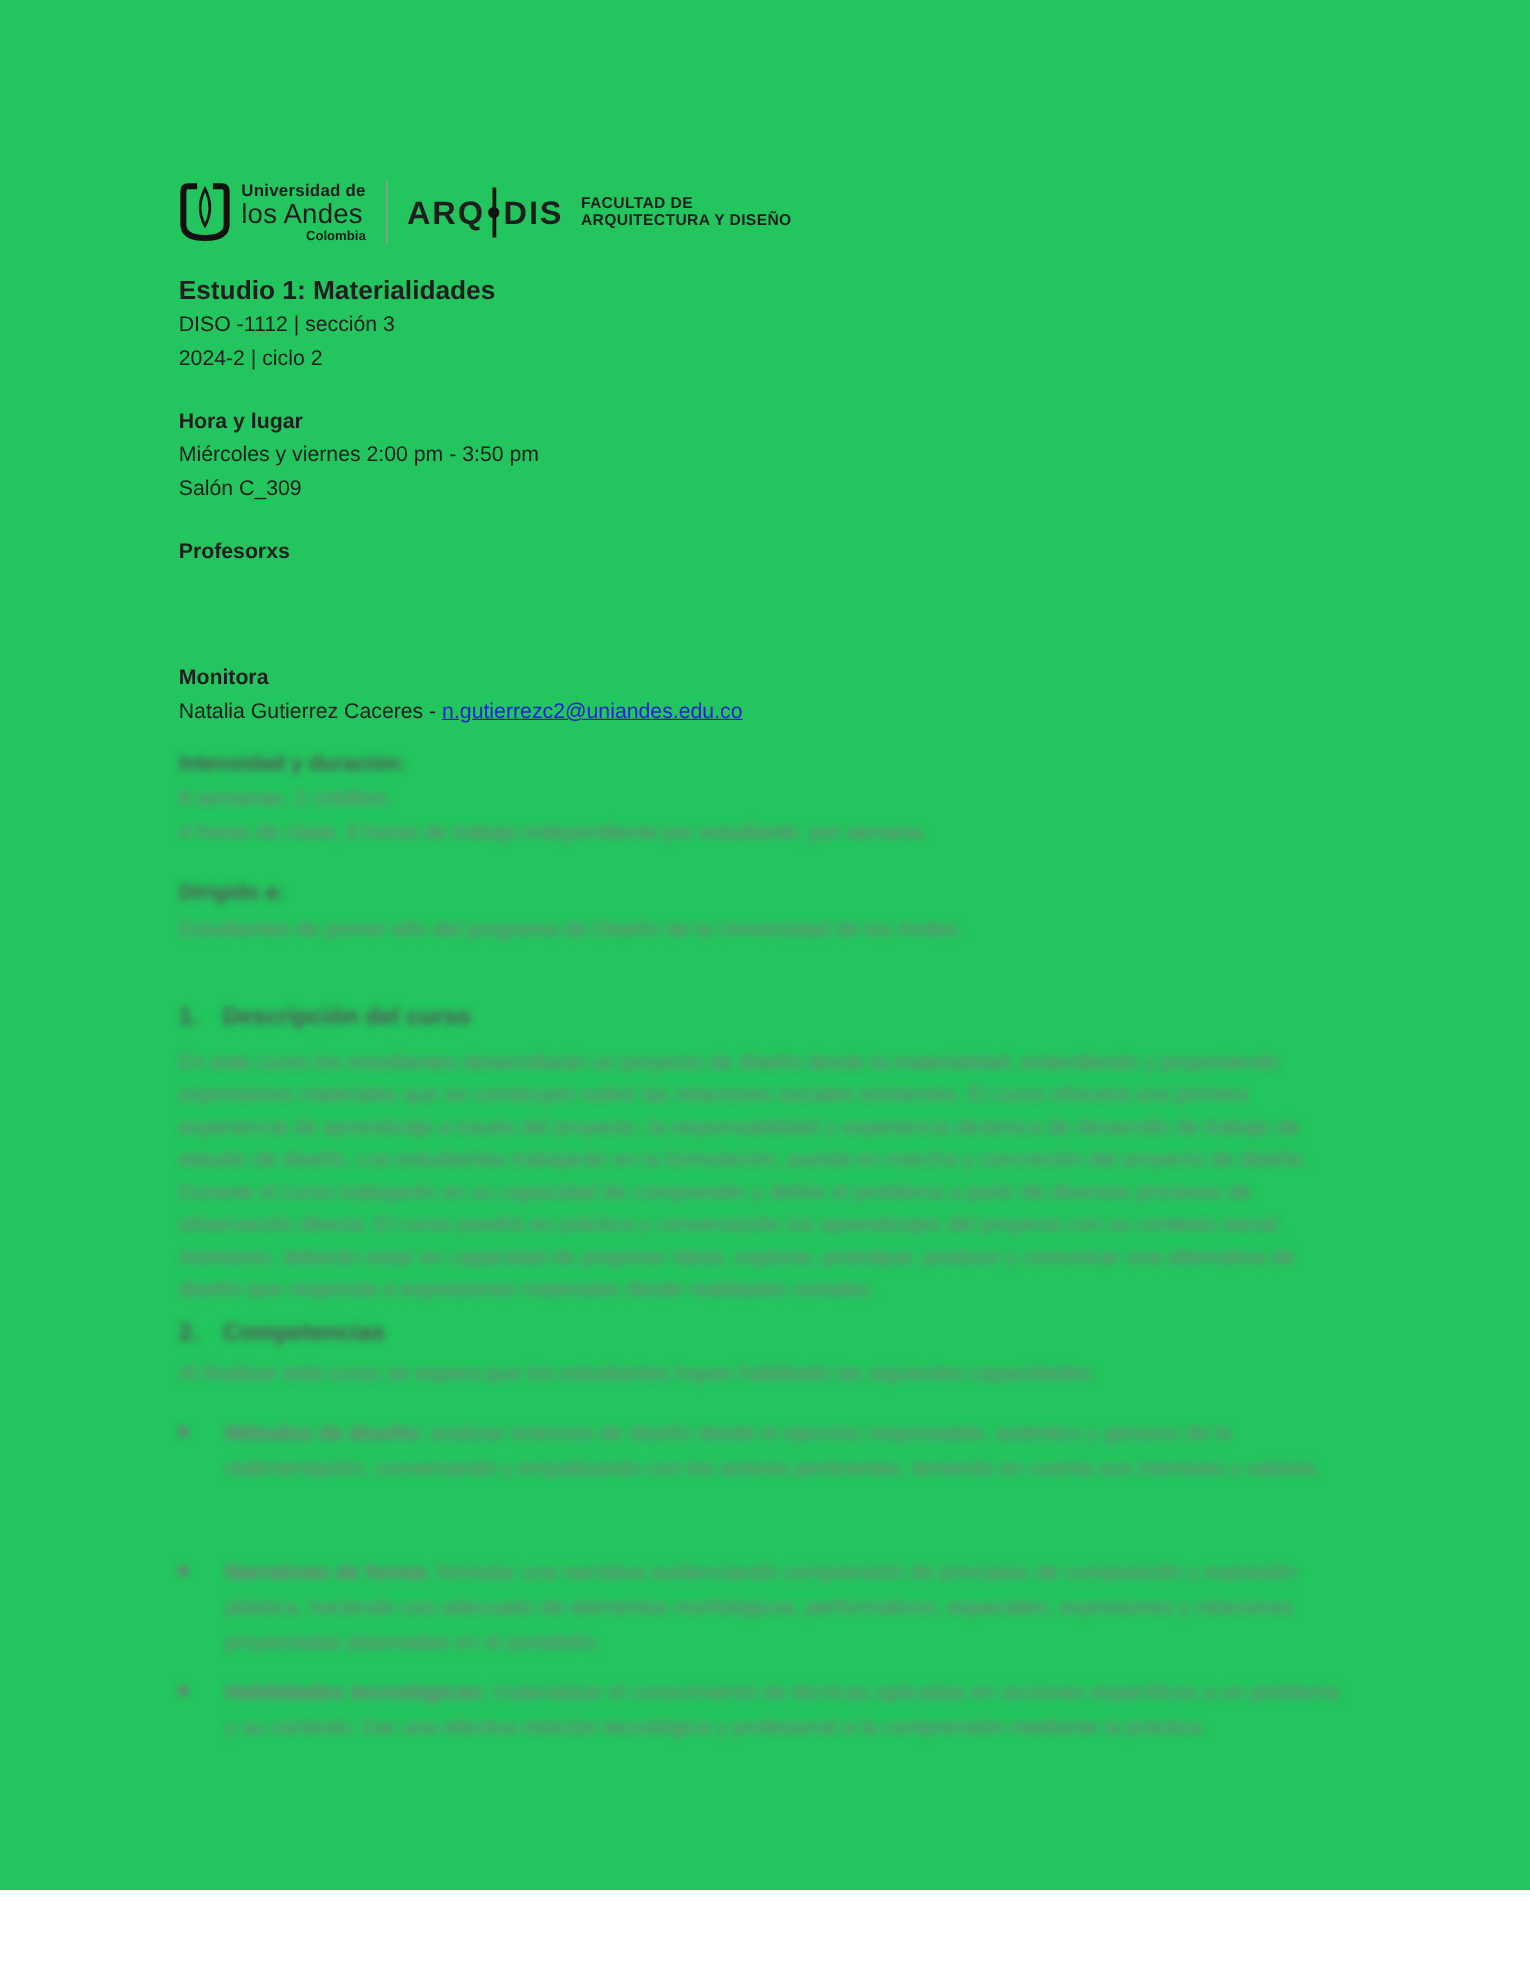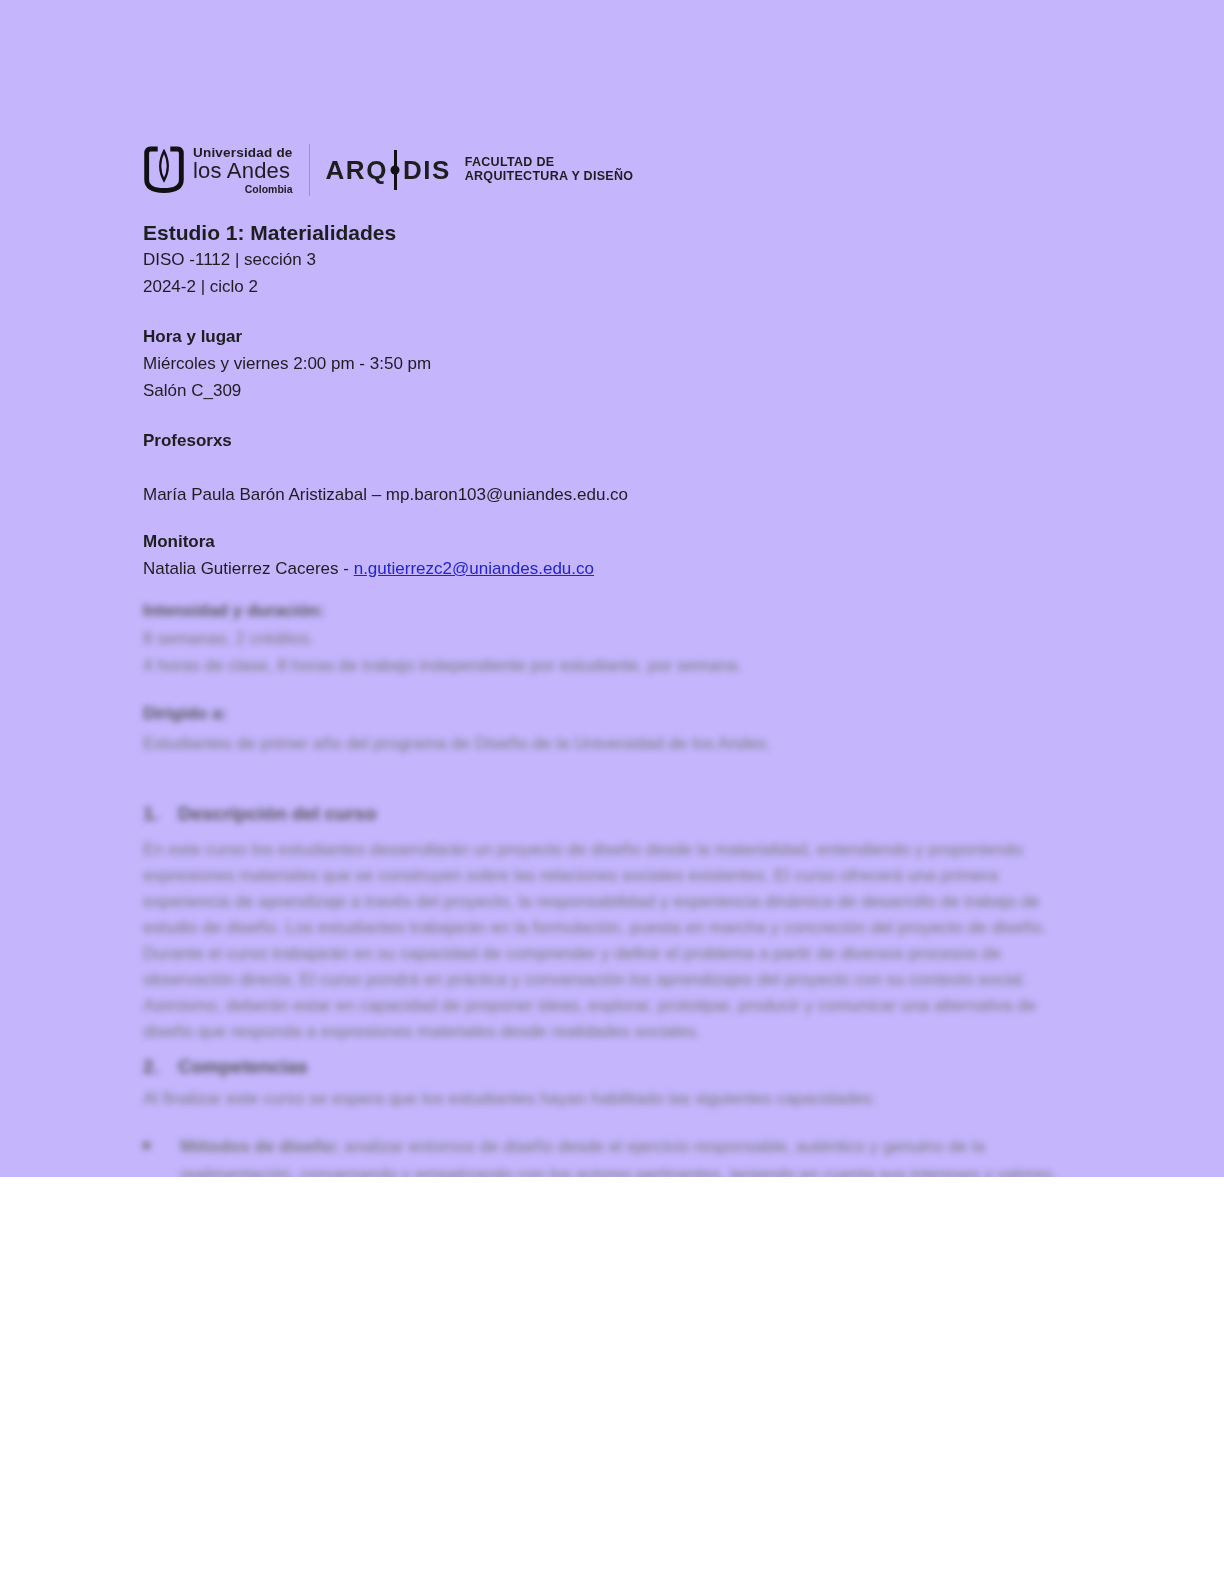--- a/index.html
+++ b/index.html
@@ -1,19 +1,19 @@
 <!DOCTYPE html>
 <html><head>
 <meta charset="utf-8">
 <style>
   html,body { margin:0; padding:0; background:#ffffff; }
   .page {
     position:relative;
-    width:1224px; height:1177px;
-    background:#c4b5fd;
+    width:1224px; height:1512px;
+    background:#22c55e;
     font-family:"Liberation Sans", sans-serif;
     color:#1e1e1e;
     overflow:hidden;
   }
   .abs { position:absolute; left:143px; }
 
   
   .logo-row { top:144px; display:flex; align-items:center; }
   .shield { width:42px; height:50px; flex:0 0 auto; }
   .uni-text { margin-left:8px; line-height:1; }
@@ -98,21 +98,20 @@
 
   <div class="abs t-title title-t">Estudio 1: Materialidades</div>
   <div class="abs t-code body-t">DISO -1112 | sección 3</div>
   <div class="abs t-term body-t">2024-2 | ciclo 2</div>
 
   <div class="abs s-head h-bold">Hora y lugar</div>
   <div class="abs s-time body-t">Miércoles y viernes 2:00 pm - 3:50 pm</div>
   <div class="abs s-room body-t">Salón C_309</div>
 
   <div class="abs p-head h-bold">Profesorxs</div>
-  <div class="abs p-row2 body-t">María Paula Barón Aristizabal  – mp.baron103@uniandes.edu.co</div>
 
   <div class="abs m-head h-bold">Monitora</div>
   <div class="abs m-row body-t">
     <span>Natalia Gutierrez Caceres - </span><a class="email">n.gutierrezc2@uniandes.edu.co</a>
   </div>
 
   <div class="abs rxA-h body-t rx-b">Intensidad y duración:</div>
   <div class="abs rxA-1 body-t rx">8 semanas, 2 créditos.</div>
   <div class="abs rxA-2 body-t rx">4 horas de clase, 8 horas de trabajo independiente por estudiante, por semana.</div>
 

